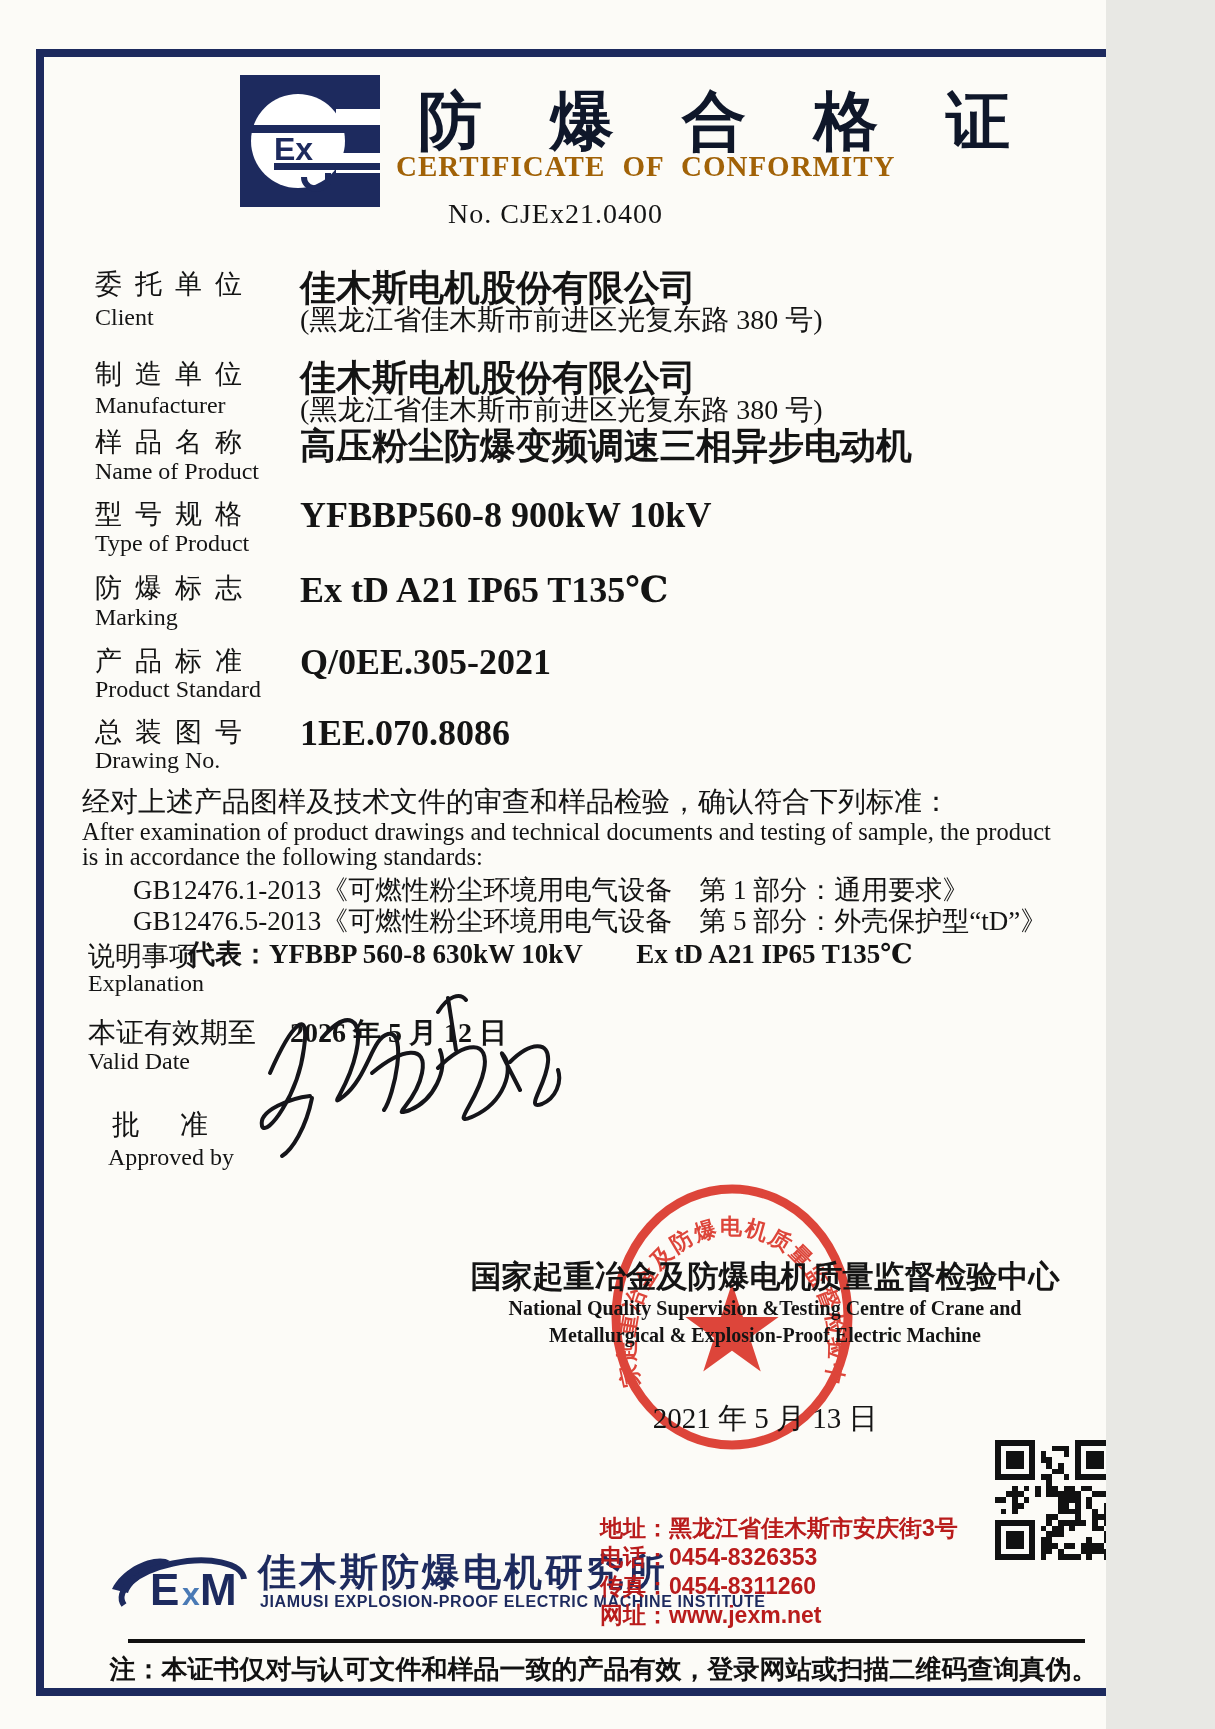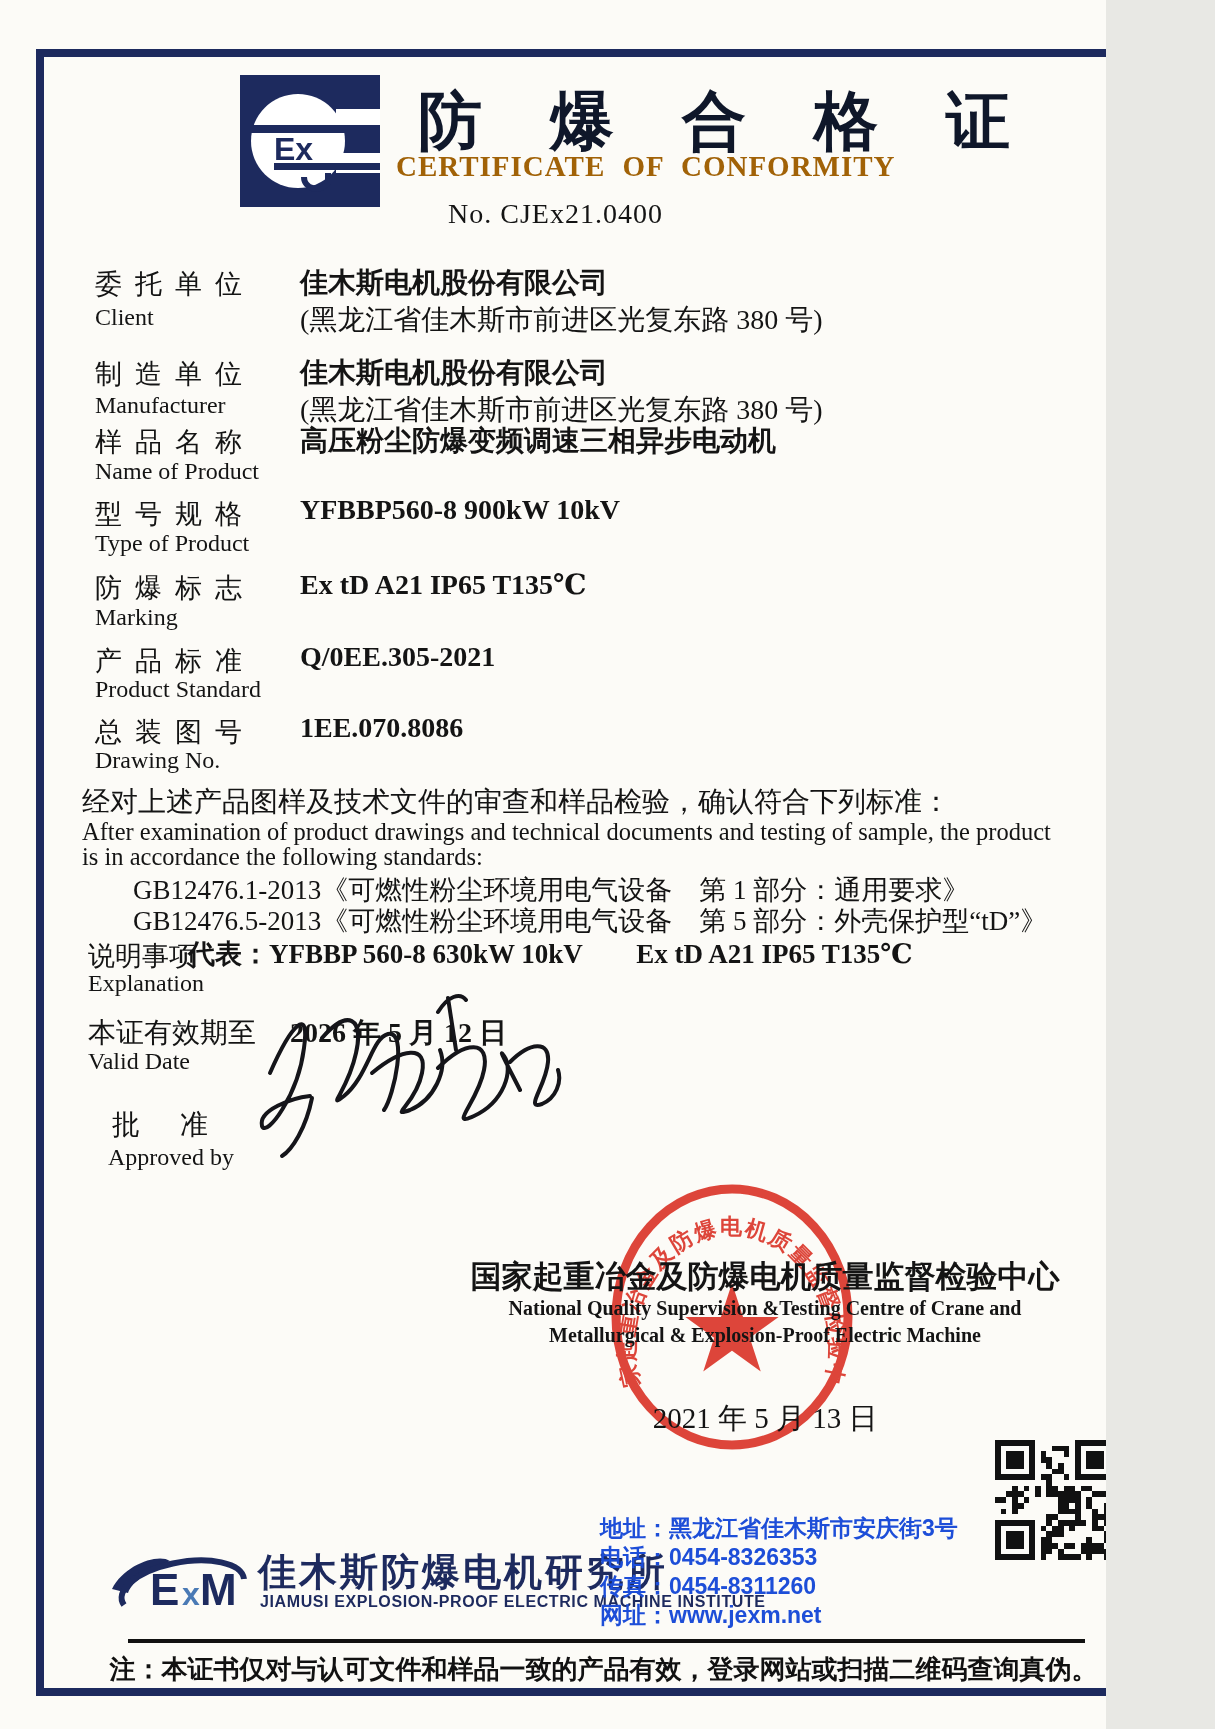--- a/index.html
+++ b/index.html
@@ -6,38 +6,38 @@
   .page{position:relative;width:1106px;height:1729px;background:#fcfbf7;overflow:hidden;
         font-family:"Liberation Serif","DejaVu Serif",serif;color:#141414;}
   .abs{position:absolute;}
   .frame{left:36px;top:49px;width:1135px;height:1647px;border:8px solid #1d2a5e;box-sizing:border-box;}
   .sans{font-family:"Liberation Sans","DejaVu Sans",sans-serif;}
   .title-cn{left:418px;top:78px;font-size:64px;font-weight:bold;letter-spacing:26px;color:#0f172a;white-space:nowrap;}
   .title-en{left:396px;top:150px;font-size:29px;font-weight:bold;letter-spacing:1px;word-spacing:9px;color:#a16207;white-space:nowrap;}
   .cert-no{left:448px;top:198px;font-size:28px;letter-spacing:1px;white-space:nowrap;}
   .lab-cn{left:95px;font-size:27px;letter-spacing:13px;white-space:nowrap;}
   .lab-en{left:95px;font-size:24px;white-space:nowrap;text-align:center;}
-  .val{left:300px;font-size:28px;font-weight:bold;white-space:nowrap;}
+  .val{left:300px;font-size:36px;font-weight:bold;white-space:nowrap;}
   .note{left:300px;font-size:28px;white-space:nowrap;}
   .par-cn{left:82px;font-size:28px;white-space:nowrap;}
   .par-en{left:82px;font-size:24.5px;white-space:nowrap;}
   .std{left:133px;font-size:27px;white-space:nowrap;}
   .expl-lab{left:88px;font-size:27px;white-space:nowrap;}
   .expl-val{left:188px;font-size:27px;font-weight:bold;white-space:nowrap;}
   .issuer{left:420px;width:690px;text-align:center;}
   .issuer-cn{top:1256px;font-size:31px;font-weight:bold;white-space:nowrap;}
   .issuer-en{font-size:20px;font-weight:bold;white-space:nowrap;text-align:center;}
   .issue-date{top:1358px;font-size:29px;padding-right:95px;white-space:nowrap;margin-top:41px;}
   .stamp{left:608px;top:1182px;width:248px;height:270px;mix-blend-mode:multiply;opacity:.9;}
   .sig{left:252px;top:978px;width:318px;height:185px;}
   .qr{left:995px;top:1438px;width:120px;height:124px;}
   .divider{left:128px;top:1639px;width:957px;height:4px;background:#111;}
   .inst-name{left:258px;top:1547px;font-size:38px;font-weight:bold;letter-spacing:3px;color:#1d2a5e;white-space:nowrap;}
   .inst-en{left:260px;top:1593px;font-size:16px;font-weight:bold;letter-spacing:.6px;color:#1d2a5e;white-space:nowrap;}
-  .contact{left:600px;top:1514px;font-size:23px;font-weight:bold;line-height:29px;white-space:nowrap;color:#1d4ed8;}
+  .contact{left:600px;top:1514px;font-size:23px;font-weight:bold;line-height:29px;white-space:nowrap;color:#b91c1c;}
   .footnote{left:44px;top:1652px;width:1119px;text-align:center;font-size:26px;font-weight:bold;white-space:nowrap;color:#111;}
 </style>
 </head>
 <body>
 
 <div class="page">
 
   <div class="abs frame"></div>
 
   <svg class="abs" style="left:240px;top:75px;" width="140" height="132" viewBox="0 0 140 132">

